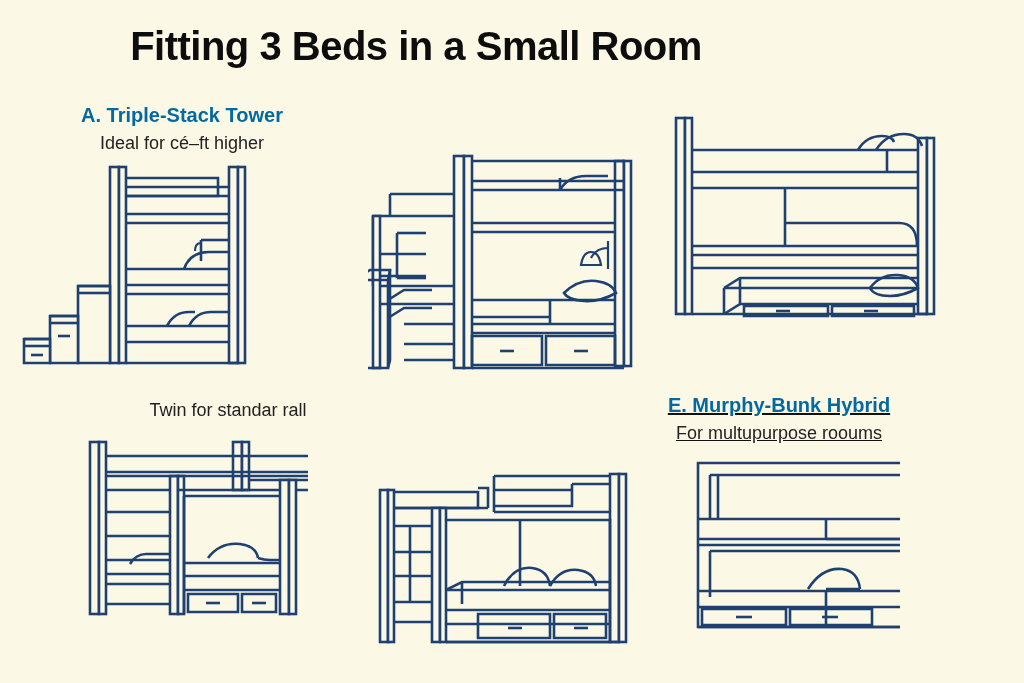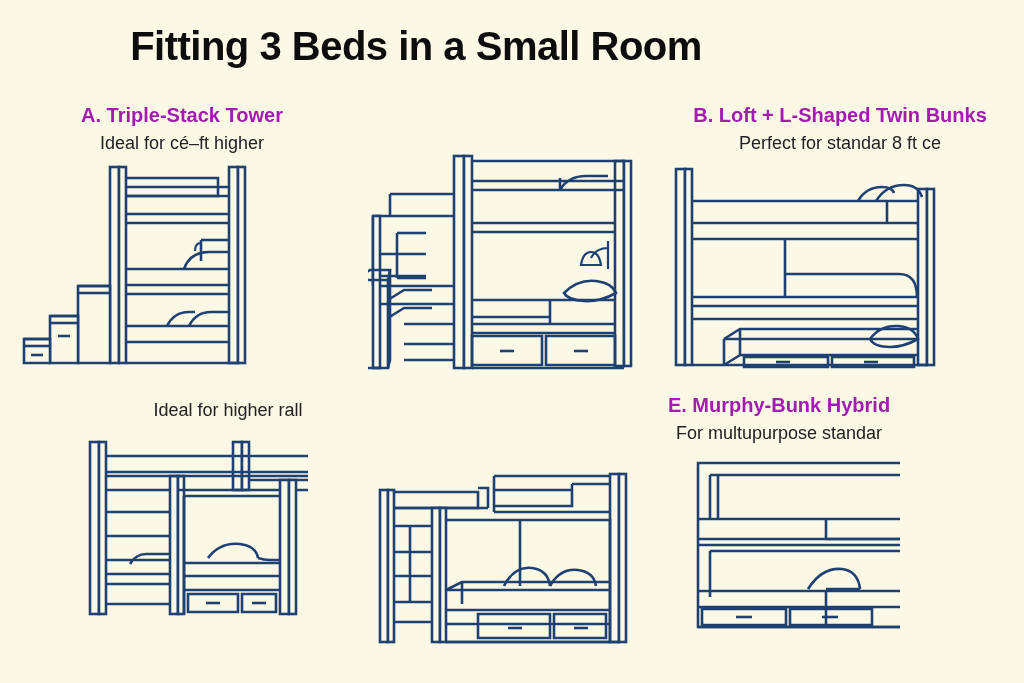--- a/index.html
+++ b/index.html
@@ -36,42 +36,42 @@
   
   .card {
     position: absolute;
   }
   .card .card-head {
     text-align: center;
   }
   .card .card-title {
     font-size: 20px;
     font-weight: bold;
-    color: #a21caf;
+    color: #0369a1;
     line-height: 1.15;
     white-space: nowrap;
   }
   .card .card-sub {
     font-size: 18px;
     font-weight: normal;
     color: #222222;
     line-height: 1.3;
     margin-top: 5px;
     white-space: nowrap;
   }
   .card .art {
     margin-top: 6px;
     display: block;
   }
 
   
   #card-a { left: 22px;  top: 104px; width: 320px; }
   #card-b { left: 662px; top: 104px; width: 356px; }
   #card-c { left: 18px;  top: 394px; width: 420px; }
-  #card-e { left: 600px; top: 394px; width: 358px; }
+  #card-e { left: 600px; top: 394px; width: 358px; text-decoration: underline; }
 
   #art-center-top    { position: absolute; left: 368px; top: 128px; }
   #art-center-bottom { position: absolute; left: 370px; top: 462px; }
 
   svg { display: block; }
   .ln {
     fill: none;
     stroke: #1F4172;
     stroke-width: 2.6;
     stroke-linejoin: miter;
@@ -201,24 +201,20 @@
 
       <path class="ln" d="M-14 152 H20 V240 H-14 z"></path>
       <path class="ln" d="M-14 152 L2 142 H22 L20 152"></path>
       <path class="ln" d="M22 142 V232 L20 240"></path>
       <path class="ln" d="M20 172 L36 162 H64"></path>
       <path class="ln" d="M20 190 L36 180 H64"></path>
     </svg>
   </div>
 
   <div class="card" id="card-b">
-    <div class="card-head">
-      <div class="card-title">B. Loft + L-Shaped Twin Bunks</div>
-      <div class="card-sub">Perfect for standar 8 ft ce</div>
-    </div>
     <div class="art">
       <svg width="300" height="212" viewBox="0 0 300 212">
 
         <rect class="fillbg" x="14" y="8" width="9" height="196"></rect>
         <rect class="fillbg" x="23" y="8" width="7" height="196"></rect>
 
         <rect class="fillbg" x="256" y="28" width="9" height="176"></rect>
         <rect class="fillbg" x="265" y="28" width="7" height="176"></rect>
 
         <path class="ln" d="M30 40 H256"></path>
@@ -248,21 +244,21 @@
         <path class="ln" d="M82 196 H166 V206 H82 z"></path>
         <path class="ln" d="M170 196 H252 V206 H170 z"></path>
         <path class="ln" d="M114 201 h14"></path>
         <path class="ln" d="M202 201 h14"></path>
       </svg>
     </div>
   </div>
 
   <div class="card" id="card-c">
     <div class="card-head">
-      <div class="card-sub">Ideal for higher rall</div>
+      <div class="card-sub">Twin for standar rall</div>
     </div>
     <div class="art">
       <svg width="290" height="198" viewBox="0 0 290 198">
 
         <rect class="fillbg" x="72" y="14" width="9" height="172"></rect>
         <rect class="fillbg" x="81" y="14" width="7" height="172"></rect>
 
         <rect class="fillbg" x="152" y="48" width="8" height="138"></rect>
         <rect class="fillbg" x="160" y="48" width="6" height="138"></rect>
 
@@ -351,21 +347,21 @@
       <path class="ln" d="M184 152 H236 V176 H184 z"></path>
       <path class="ln" d="M138 166 h14"></path>
       <path class="ln" d="M204 166 h14"></path>
       <path class="ln" d="M76 180 H249"></path>
     </svg>
   </div>
 
   <div class="card" id="card-e">
     <div class="card-head">
       <div class="card-title">E. Murphy-Bunk Hybrid</div>
-      <div class="card-sub">For multupurpose standar</div>
+      <div class="card-sub">For multupurpose rooums</div>
     </div>
     <div class="art">
       <svg width="300" height="190" viewBox="0 0 300 190">
 
         <path class="ln" d="M98 12 H320 V176 H98 z"></path>
 
         <rect class="fillbg" x="305" y="6" width="9" height="178"></rect>
         <rect class="fillbg" x="314" y="6" width="7" height="178"></rect>
 
         <path class="ln" d="M110 24 H300"></path>

